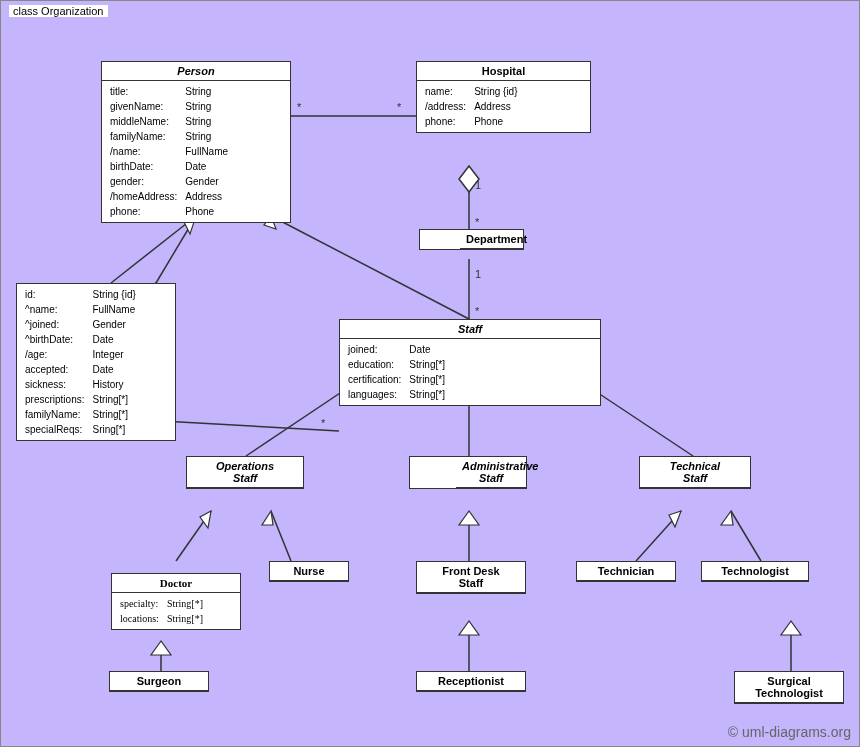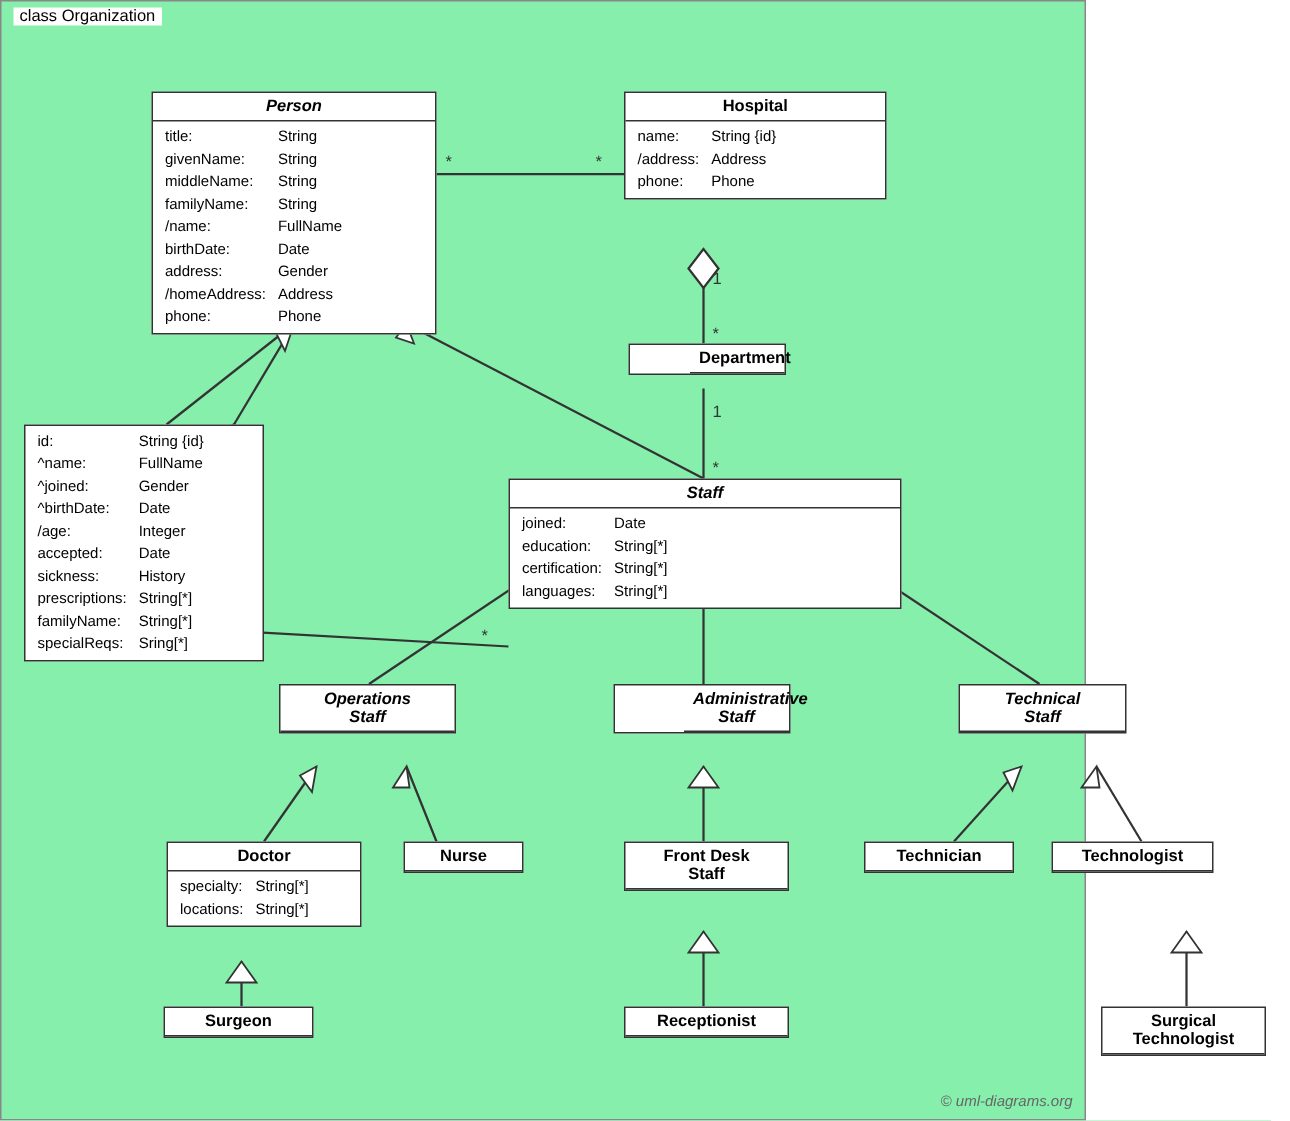--- a/index.html
+++ b/index.html
@@ -7,23 +7,23 @@
       background: #fff;
       font-family: Arial, sans-serif;
       font-size: 11px;
       width: 860px;
       height: 747px;
       overflow: hidden;
       position: relative;
     }
     #diagram-container {
       position: relative;
-      width: 724px;
+      width: 860px;
       height: 747px;
-      background: #86efac;
+      background: #c4b5fd;
       border: 1px solid #888;
     }
     .class-label {
       position: absolute;
       top: 4px;
       left: 8px;
       font-size: 11px;
       background: #fff;
       padding: 0 4px;
     }
@@ -63,23 +63,22 @@
       position: absolute;
       top: 0; left: 0;
       width: 860px;
       height: 747px;
       pointer-events: none;
     }
     .copyright {
       position: absolute;
       bottom: 6px;
       right: 8px;
-      font-size: 10px;
+      font-size: 14px;
       color: #666;
-      font-style: italic;
     }
   </style>
 </head>
 <body>
 
 <div id="diagram-container">
   <span class="class-label">class Organization</span>
 
   <svg class="arrows">
     <defs>
@@ -183,21 +182,21 @@
             </tr>
         <tr>
               <td>/name:</td>
               <td>FullName</td>
             </tr>
         <tr>
               <td>birthDate:</td>
               <td>Date</td>
             </tr>
         <tr>
-              <td>address:</td>
+              <td>gender:</td>
               <td>Gender</td>
             </tr>
         <tr>
               <td>/homeAddress:</td>
               <td>Address</td>
             </tr>
         <tr>
               <td>phone:</td>
               <td>Phone</td>
             </tr>
@@ -312,21 +311,21 @@
   </div>
 
   <div class="uml-box" style="left:408px; top:455px; width:118px; text-align:center;padding-left:46px;">
     <div class="header italic">Administrative<br>Staff</div>
   </div>
 
   <div class="uml-box" style="left:638px; top:455px; width:112px; text-align:center;">
     <div class="header italic">Technical<br>Staff</div>
   </div>
 
-  <div class="uml-box" style="left:110px; top:560px; width:130px;">
+  <div class="uml-box" style="left:110px; top:572px; width:130px;font-family:Liberation Serif, serif;">
     <div class="header">Doctor</div>
     <div class="body">
       <table>
         <tbody>
             <tr>
               <td>specialty:</td>
               <td>String[*]</td>
             </tr>
         <tr>
               <td>locations:</td>

